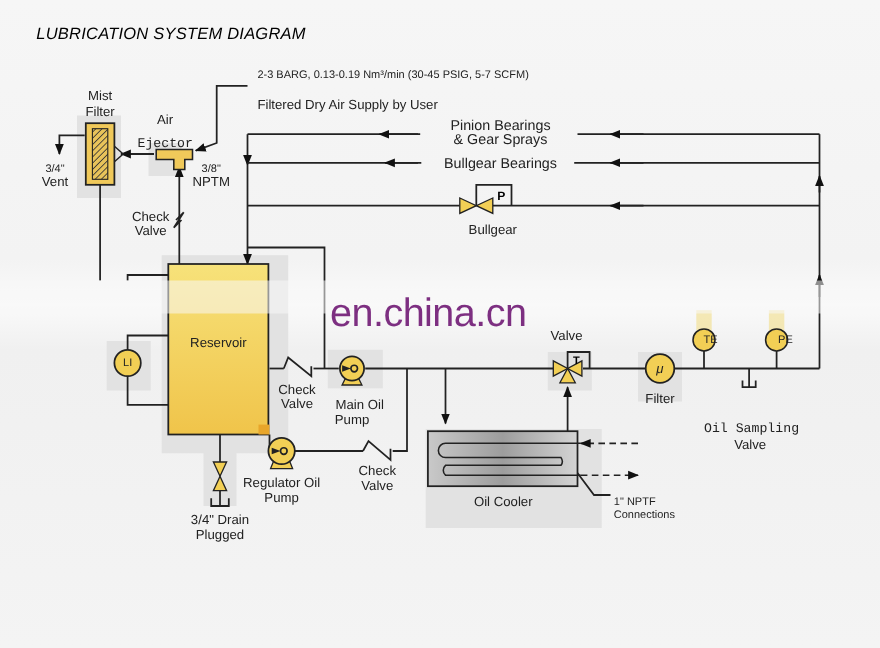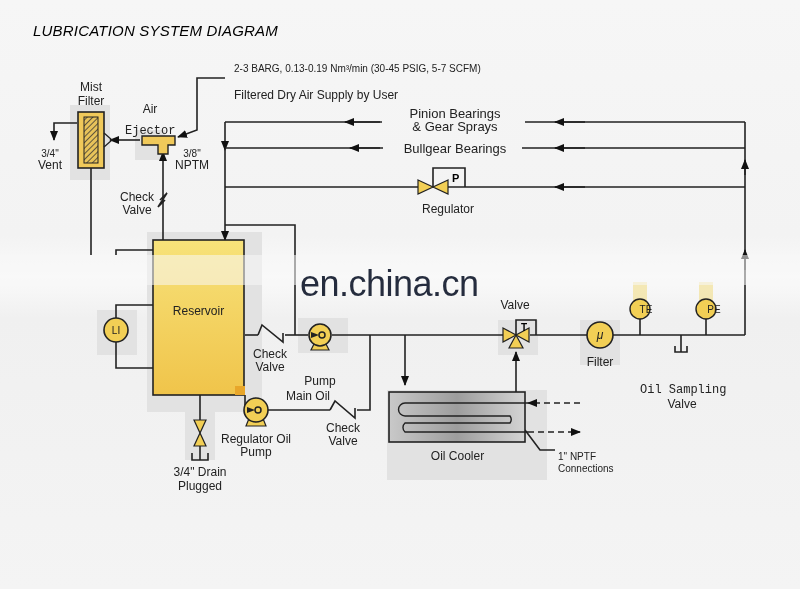--- a/index.html
+++ b/index.html
@@ -5,21 +5,21 @@
   html, body { margin:0; padding:0; }
   body { width:800px; height:589px; background:#f2f2f2; position:relative; overflow:hidden;
          font-family:"Liberation Sans", sans-serif; color:#222; }
   .bg { position:absolute; inset:0;
         background:linear-gradient(180deg,#f6f6f6 0%,#f3f3f3 40%,#fafafa 47%,#f0f0f0 54%,#f4f4f4 100%); }
   svg#dia { position:absolute; left:0; top:0; }
   .title { position:absolute; left:33px; top:22px; font-size:15px; font-style:italic; color:#000000; letter-spacing:0.2px; }
   .lbl { position:absolute; font-size:12px; color:#222; text-align:center; line-height:14px; white-space:nowrap; }
   .lbl.bold { font-weight:normal; font-size:13px; }
   .lbl.small { font-size:10px; }
-  .wm { position:absolute; left:300px; top:263px; font-size:36px; color:#0f172a; letter-spacing:-0.5px; opacity:0.9; }
+  .wm { position:absolute; left:300px; top:263px; font-size:36px; color:#701a75; letter-spacing:-0.5px; opacity:0.9; }
 </style>
 </head>
 <body>
 
 <div class="bg"></div>
 
 <div class="title">LUBRICATION SYSTEM DIAGRAM</div>
 
 <svg id="dia" width="800" height="589" viewBox="0 0 800 589">
   <defs>
@@ -221,28 +221,28 @@
 <div class="lbl small" style="left:30px;top:147px;width:40px;">3/4"</div>
 <div class="lbl" style="left:30px;top:158px;width:40px;">Vent</div>
 
 <div class="lbl" style="left:112px;top:190px;width:50px;">Check</div>
 <div class="lbl" style="left:112px;top:203px;width:50px;">Valve</div>
 
 <div class="lbl bold" style="left:390px;top:107px;width:130px;">Pinion Bearings</div>
 <div class="lbl bold" style="left:390px;top:120px;width:130px;">&amp; Gear Sprays</div>
 <div class="lbl bold" style="left:390px;top:142px;width:130px;">Bullgear Bearings</div>
 
-<div class="lbl" style="left:403px;top:202px;width:90px;">Regulator</div>
+<div class="lbl" style="left:403px;top:202px;width:90px;">Bullgear</div>
 
 <div class="lbl" style="left:153px;top:304px;width:91px;">Reservoir</div>
 
 <div class="lbl" style="left:245px;top:347px;width:50px;">Check</div>
 <div class="lbl" style="left:245px;top:360px;width:50px;">Valve</div>
 
-<div class="lbl" style="left:283px;top:361px;width:50px;margin-top:28px;">Main Oil</div>
+<div class="lbl" style="left:302px;top:361px;width:50px;">Main Oil</div>
 <div class="lbl" style="left:295px;top:374px;width:50px;">Pump</div>
 
 <div class="lbl" style="left:220px;top:432px;width:72px;">Regulator Oil</div>
 <div class="lbl" style="left:220px;top:445px;width:72px;">Pump</div>
 
 <div class="lbl" style="left:318px;top:421px;width:50px;">Check</div>
 <div class="lbl" style="left:318px;top:434px;width:50px;">Valve</div>
 
 <div class="lbl" style="left:164px;top:465px;width:72px;">3/4" Drain</div>
 <div class="lbl" style="left:164px;top:479px;width:72px;">Plugged</div>

